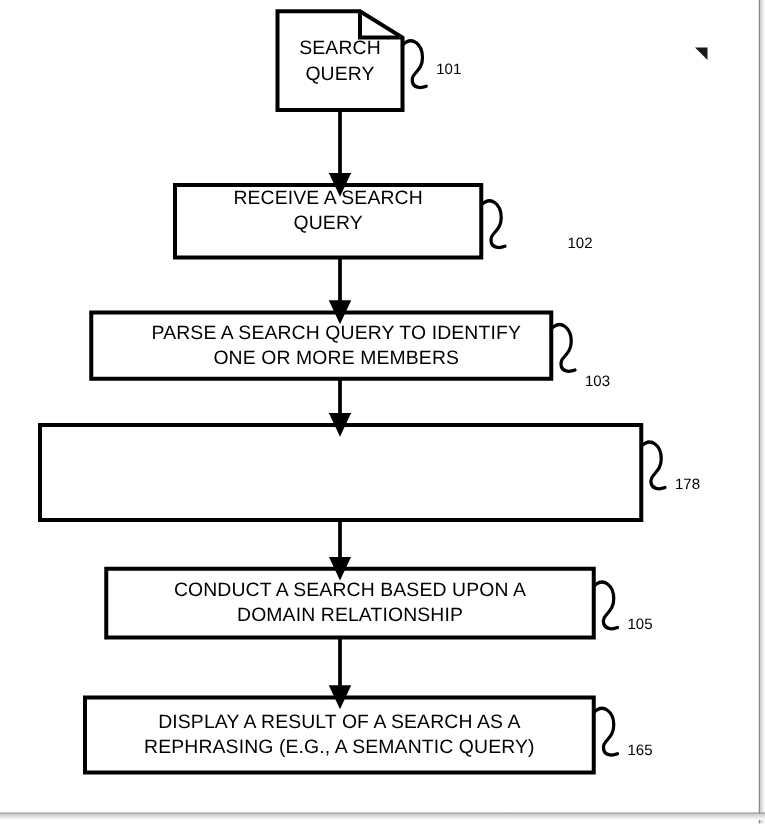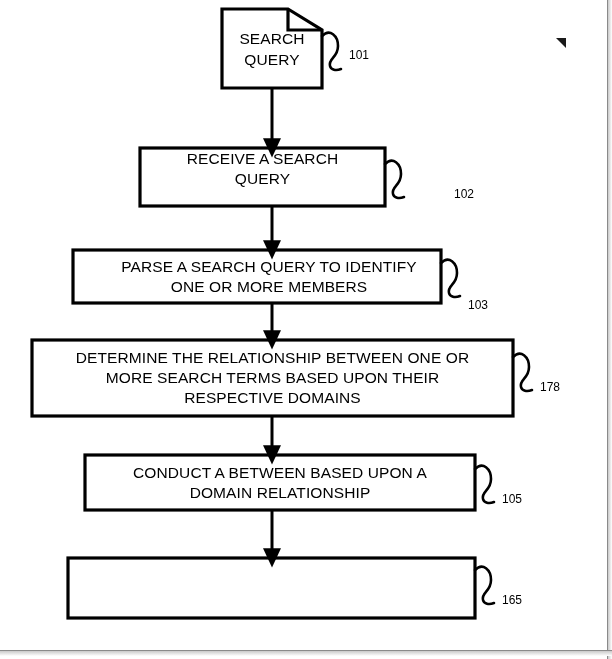--- a/index.html
+++ b/index.html
@@ -135,27 +135,26 @@
 
   <div class="node-text doc-text" style="left:222px; top:9px; width:100px; height:79px;">SEARCH
 QUERY</div>
 
   <div class="node-text" style="left:140px; top:148px; width:245px; height:42px;">RECEIVE A SEARCH
 QUERY</div>
 
   <div class="node-text" style="left:73px; top:250px; width:392px; height:53px;">PARSE A SEARCH QUERY TO IDENTIFY
 ONE OR MORE MEMBERS</div>
 
-  <div class="node-text" style="left:32px; top:340px; width:481px; height:76px;">DETERMINE THE RELATIONSHIP BETWEEN ONE OR
-MORE SEARCH TERMS BASED UPON THEIR
-RESPECTIVE DOMAINS</div>
 
-  <div class="node-text" style="left:85px; top:455px; width:390px; height:55px;">CONDUCT A BETWEEN BASED UPON A
+  <div class="node-text" style="left:85px; top:455px; width:390px; height:55px;">CONDUCT A SEARCH BASED UPON A
 DOMAIN RELATIONSHIP</div>
 
+  <div class="node-text" style="left:68px; top:558px; width:407px; height:60px;">DISPLAY A RESULT OF A SEARCH AS A
+REPHRASING (E.G., A SEMANTIC QUERY)</div>
 
   <div class="ref-label" style="left:349px; top:47px;">101</div>
   <div class="ref-label" style="left:412px; top:186px;margin-left:42px;">102</div>
   <div class="ref-label" style="left:468px; top:285px;margin-top:12px;">103</div>
   <div class="ref-label" style="left:540px; top:379px;">178</div>
   <div class="ref-label" style="left:502px; top:491px;">105</div>
   <div class="ref-label" style="left:502px; top:592px;">165</div>
 
 </div>
 

